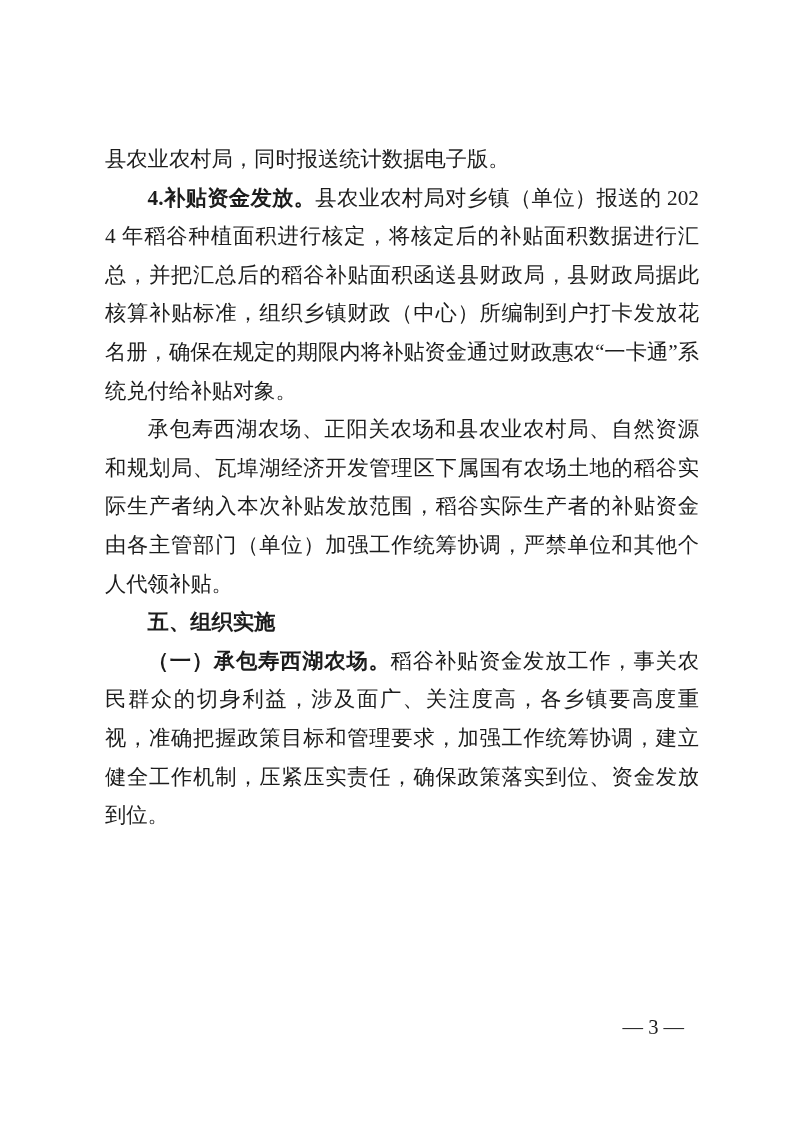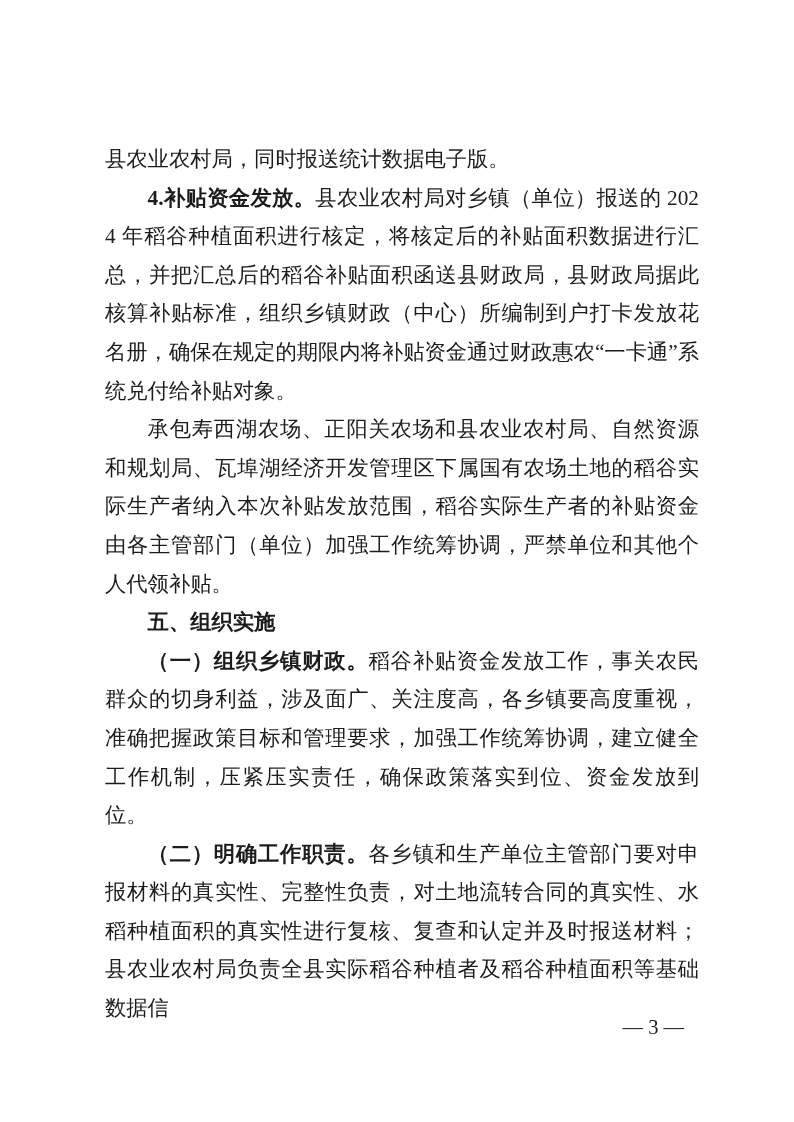--- a/index.html
+++ b/index.html
@@ -45,17 +45,16 @@
 </style>
 </head>
 <body>
 
 <div class="page">
   <div class="doc-body">
       <p class="para"><span class="seg">县农业农村局，同时报送统计数据电子版。</span></p>
       <p class="para indent"><span class="seg bold">4.补贴资金发放。</span><span class="seg">县农业农村局对乡镇（单位）报送的 2024 年稻谷种植面积进行核定，将核定后的补贴面积数据进行汇总，并把汇总后的稻谷补贴面积函送县财政局，县财政局据此核算补贴标准，组织乡镇财政（中心）所编制到户打卡发放花名册，确保在规定的期限内将补贴资金通过财政惠农“一卡通”系统兑付给补贴对象。</span></p>
       <p class="para indent"><span class="seg">承包寿西湖农场、正阳关农场和县农业农村局、自然资源和规划局、瓦埠湖经济开发管理区下属国有农场土地的稻谷实际生产者纳入本次补贴发放范围，稻谷实际生产者的补贴资金由各主管部门（单位）加强工作统筹协调，严禁单位和其他个人代领补贴。</span></p>
       <p class="para indent heading"><span class="seg bold">五、组织实施</span></p>
-      <p class="para indent"><span class="seg bold">（一）组织乡镇财政。</span><span class="seg">稻谷补贴资金发放工作，事关农民群众的切身利益，涉及面广、关注度高，各乡镇要高度重视，准确把握政策目标和管理要求，加强工作统筹协调，建立健全工作机制，压紧压实责任，确保政策落实到位、资金发放到位。</span></p>
-      <p class="para indent"><span class="seg bold">（二）明确工作职责。</span><span class="seg">各乡镇和生产单位主管部门要对申报材料的真实性、完整性负责，对土地流转合同的真实性、水稻种植面积的真实性进行复核、复查和认定并及时报送材料；县农业农村局负责全县实际稻谷种植者及稻谷种植面积等基础数据信</span></p>
+      <p class="para indent"><span class="seg bold">（一）承包寿西湖农场。</span><span class="seg">稻谷补贴资金发放工作，事关农民群众的切身利益，涉及面广、关注度高，各乡镇要高度重视，准确把握政策目标和管理要求，加强工作统筹协调，建立健全工作机制，压紧压实责任，确保政策落实到位、资金发放到位。</span></p>
     </div>
   <div class="page-number">— 3 —</div>
 </div>
 
 </body></html>

